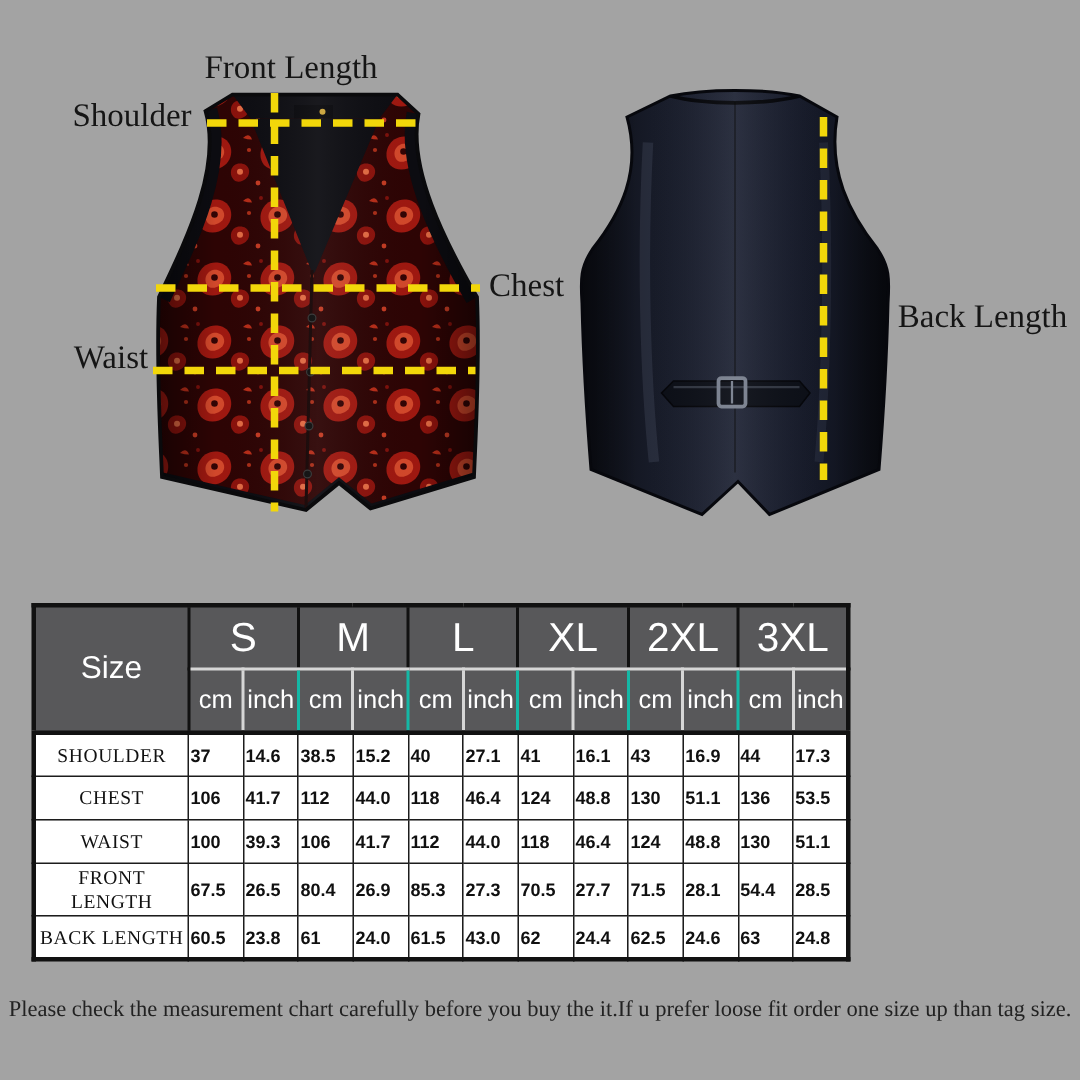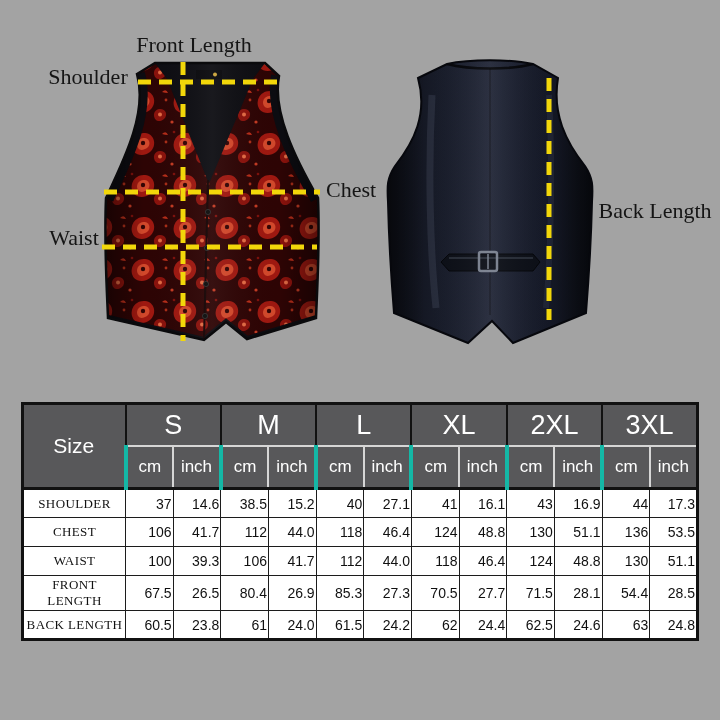--- a/index.html
+++ b/index.html
@@ -12,48 +12,49 @@
     position:absolute; color:#151515; font-size:22px; line-height:24px;
     font-family:"Liberation Serif", serif; white-space:nowrap;
   }
   #lbl-front-length { left:113px; top:33px;  width:162px; text-align:center; }
   #lbl-shoulder     { left:40px;  top:65px;  width:96px;  text-align:center; }
   #lbl-chest        { left:326px; top:178px; width:80px;  text-align:left; }
   #lbl-waist        { left:36px;  top:226px; width:76px;  text-align:center; }
   #lbl-back-length  { left:592px; top:199px; width:126px; text-align:center; }
 
   table.size-chart {
-    position:absolute; left:21px; top:402px; width:678px;
+    position:absolute; left:21px; top:402px; width:546px;
     border-collapse:collapse; table-layout:fixed;
     border:3px solid #111111;
     font-family:"Liberation Sans", sans-serif;
   }
   table.size-chart col.c-corner { width:103px; }
   thead th {
     background:#58585a; color:#ffffff; font-weight:normal; padding:0;
   }
   thead tr.r-sizes th { height:40px; }
   thead tr.r-units th { height:40px; }
   th.corner { font-size:21px; border-right:2px solid #111111; }
   th.size-name {
     font-size:27px; border-left:2px solid #111111;
     border-bottom:2px solid #d6d6d6;
   }
   th.unit { font-size:17px; border-left:2px solid #d6d6d6; }
-  th.unit.grp { border-left:4px solid #14b8a6; }
+  th.unit.grp { border-left:2px solid #14b8a6; }
   thead { border-bottom:3px solid #111111; }
   tbody th, tbody td { border:1px solid #1c1c1c; background:#ffffff; }
   tbody tr { height:29px; }
   th.rowlab {
     font-family:"Liberation Serif", serif; font-weight:normal;
     font-size:13px; letter-spacing:0.4px; color:#111111; text-align:center;
   }
   td.num {
-    font-size:14px; color:#101010; text-align:right;
+    font-size:12px; color:#101010; text-align:left;
     font-family:"Liberation Sans", sans-serif;
+    font-weight:bold;
   }
   .note {
     position:absolute; left:0; top:665px; width:720px; text-align:center;
     font-size:15px; color:#222222; font-family:"Liberation Serif", serif;
   }
 </style>
 </head>
 <body>
 
 <div class="stage">
@@ -249,24 +250,25 @@
           <td class="num">54.4</td>
           <td class="num">28.5</td>
         </tr>
         <tr>
           <th class="rowlab">BACK LENGTH</th>
           <td class="num">60.5</td>
           <td class="num">23.8</td>
           <td class="num">61</td>
           <td class="num">24.0</td>
           <td class="num">61.5</td>
-          <td class="num">24.2</td>
+          <td class="num">43.0</td>
           <td class="num">62</td>
           <td class="num">24.4</td>
           <td class="num">62.5</td>
           <td class="num">24.6</td>
           <td class="num">63</td>
           <td class="num">24.8</td>
         </tr>
       </tbody>
   </table>
 
+  <div class="note">Please check the measurement chart carefully before you buy the it.If u prefer loose fit order one size up than tag size.</div>
 </div>
 
 </body></html>

